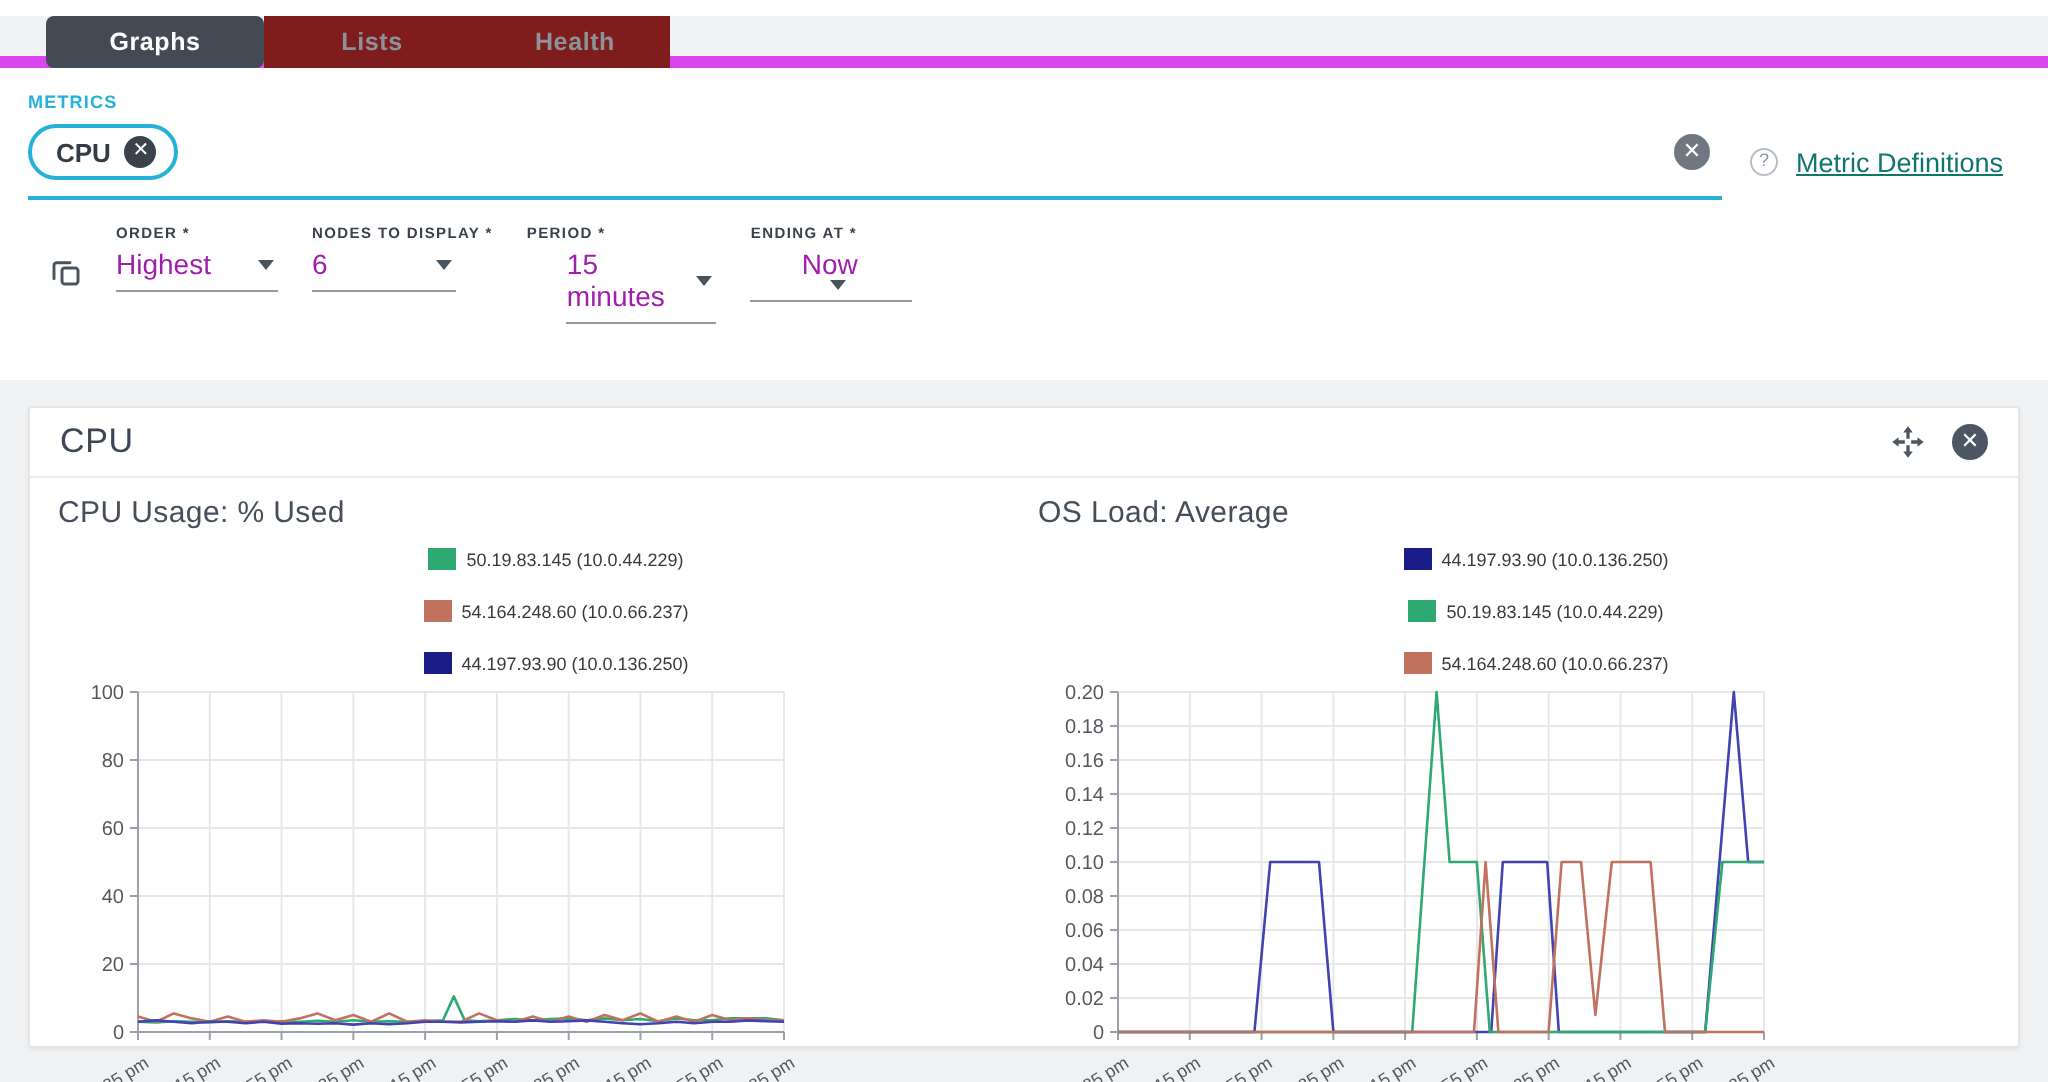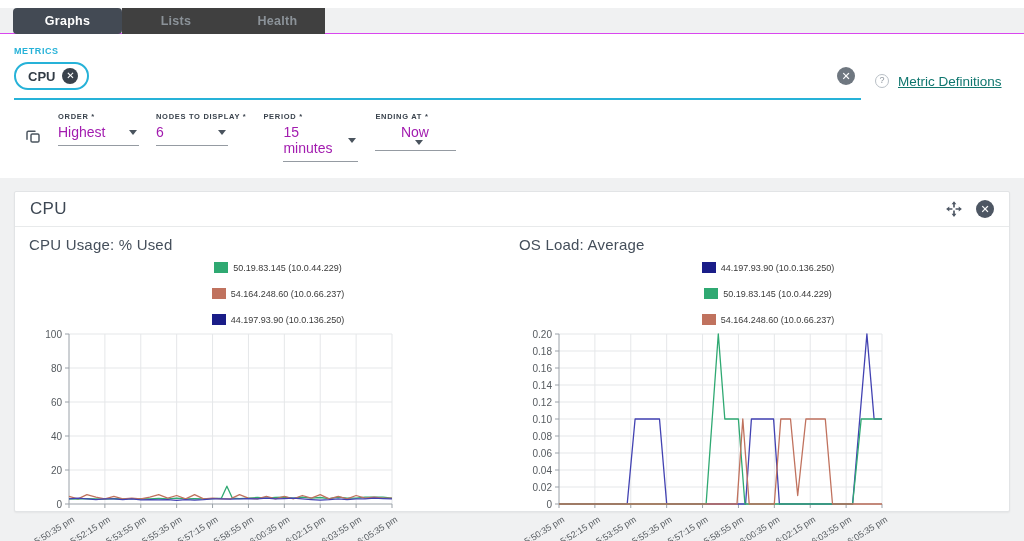--- a/index.html
+++ b/index.html
@@ -1,23 +1,23 @@
 <!DOCTYPE html>
 <html><head>
 <meta charset="utf-8">
 <style>
   * { box-sizing: border-box; margin: 0; padding: 0; }
   html, body { width: 1024px; height: 541px; overflow: hidden; background: #fff;
     font-family: "Liberation Sans", "DejaVu Sans", sans-serif; }
 
   
   .tabs-row { margin-top: 8px; height: 26px; background: #f0f1f2;
-    border-bottom: 1px solid #d946ef; display: flex; padding-left: 13px; }
+    border-bottom: 6px solid #d946ef; display: flex; padding-left: 23px; }
   .tab { height: 26px; line-height: 26px; text-align: center; font-size: 12.5px;
-    font-weight: bold; letter-spacing: .3px; color: #8b9298; background: #404040; cursor: pointer; }
+    font-weight: bold; letter-spacing: .3px; color: #8b9298; background: #7f1d1d; cursor: pointer; }
   .tab.t0 { width: 109px; } .tab.t1 { width: 108px; } .tab.t2 { width: 95px; }
   .tab.active { background: #434a54; color: #fff; border-radius: 4px; }
 
   
   .metrics-section { padding: 12px 14px 0 14px; border-radius: 17px; }
   .metrics-label { font-size: 9px; font-weight: bold; letter-spacing: .6px;
     color: #26b2d8; text-transform: uppercase; }
   .metrics-row { margin-top: 6px; display: flex; align-items: center; }
   .metrics-input { width: 847px; display: flex; align-items: center;
     justify-content: space-between; border-bottom: 2px solid #26b2d8;
@@ -32,21 +32,21 @@
   .clear-btn { width: 18px; height: 18px; border-radius: 50%; background: #6f7780;
     color: #fff; font-size: 11px; line-height: 18px; text-align: center;
     font-weight: bold; cursor: pointer; }
   .help-icon { width: 14px; height: 14px; border-radius: 50%;
     border: 1.5px solid #b9bfc6; color: #8f969e; font-size: 9px; line-height: 11px;
     text-align: center; margin: 0 9px 0 14px; cursor: pointer; }
   .metric-link { font-size: 13.5px; color: #0f766e; text-decoration: underline;
     cursor: pointer; white-space: nowrap; }
 
   
-  .filters-row { display: flex; padding: 12px 0 16px 25px; align-items: flex-start; }
+  .filters-row { display: flex; padding: 12px 0 28px 25px; align-items: flex-start; }
   .copy-icon { width: 16px; height: 16px; color: #4a545e; margin-top: 16px; cursor: pointer; }
   .field { margin-left: 17px; }
   .field-label { font-size: 7.5px; font-weight: bold; letter-spacing: .7px;
     color: #39424c; text-transform: uppercase; }
   .field-control { display: flex; align-items: center; justify-content: space-between;
     border-bottom: 1px solid #959ba2; padding: 3px 2px 5px 0; cursor: pointer; }
   .field-value { font-size: 14px; color: #a21caf; }
   .caret { width: 0; height: 0; border-left: 4.5px solid transparent;
     border-right: 4.5px solid transparent; border-top: 5.5px solid #4a545e; margin-left: 8px; }
   .f-order .field-control { width: 81px; }

